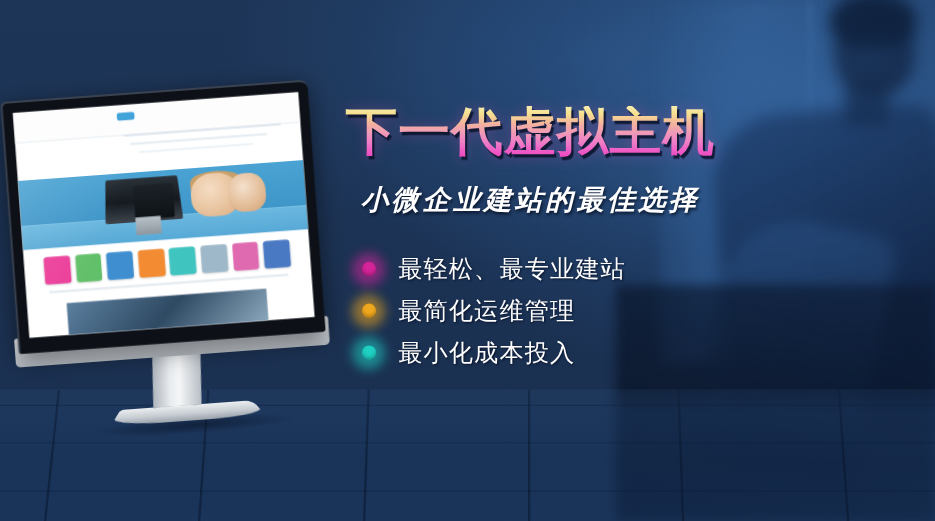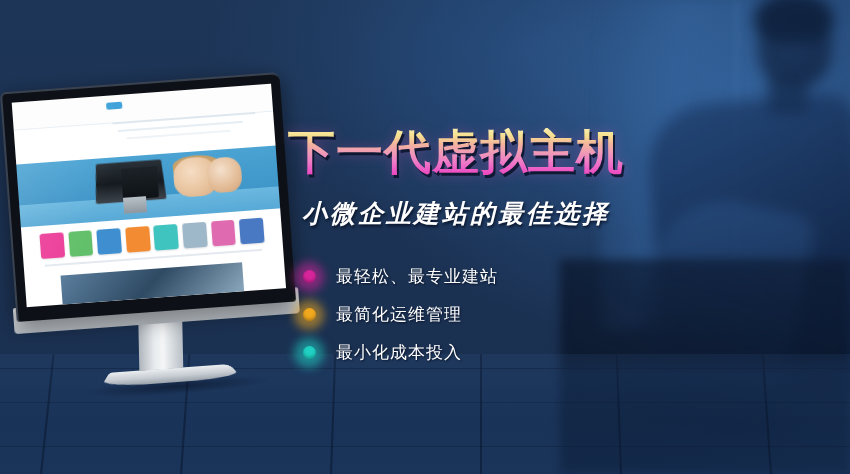--- a/index.html
+++ b/index.html
@@ -204,23 +204,22 @@
     transform: perspective(90px) rotateX(45deg);
   }
   .mon-shadow {
     position:absolute; left:60px; bottom:-84px; width:190px; height:16px;
     background: radial-gradient(ellipse at center, rgba(6,14,30,0.5) 0%, rgba(6,14,30,0) 70%);
   }
 
   
   .content {
     position: absolute;
-    left: 288px; top: 96px;
+    left: 314px; top: 96px;
     width: 430px;
-    margin-top: 32px;
   }
   .headline {
     font-family: "DejaVu Sans", "Liberation Sans", sans-serif;
     font-size: 47px;
     font-weight: bold;
     letter-spacing: 1px;
     line-height: 1.0;
     margin: 0;
     background: linear-gradient(180deg,
         #f7edb0 0%,
@@ -272,21 +271,21 @@
   }
   .dot {
     position: relative;
     width: 13px; height: 13px;
     border-radius: 50%;
     box-shadow: inset 0 -2px 3px rgba(0,0,0,0.25);
   }
   .bullet-text {
     margin-left: 10px;
     color: #ffffff;
-    font-size: 17px;
+    font-size: 22px;
     letter-spacing: 1px;
     text-shadow: 1px 1px 2px rgba(5,14,34,0.85);
     font-family: "DejaVu Sans", "Liberation Sans", sans-serif;
   }
 </style>
 </head>
 <body>
 
 <div id="banner">
 

